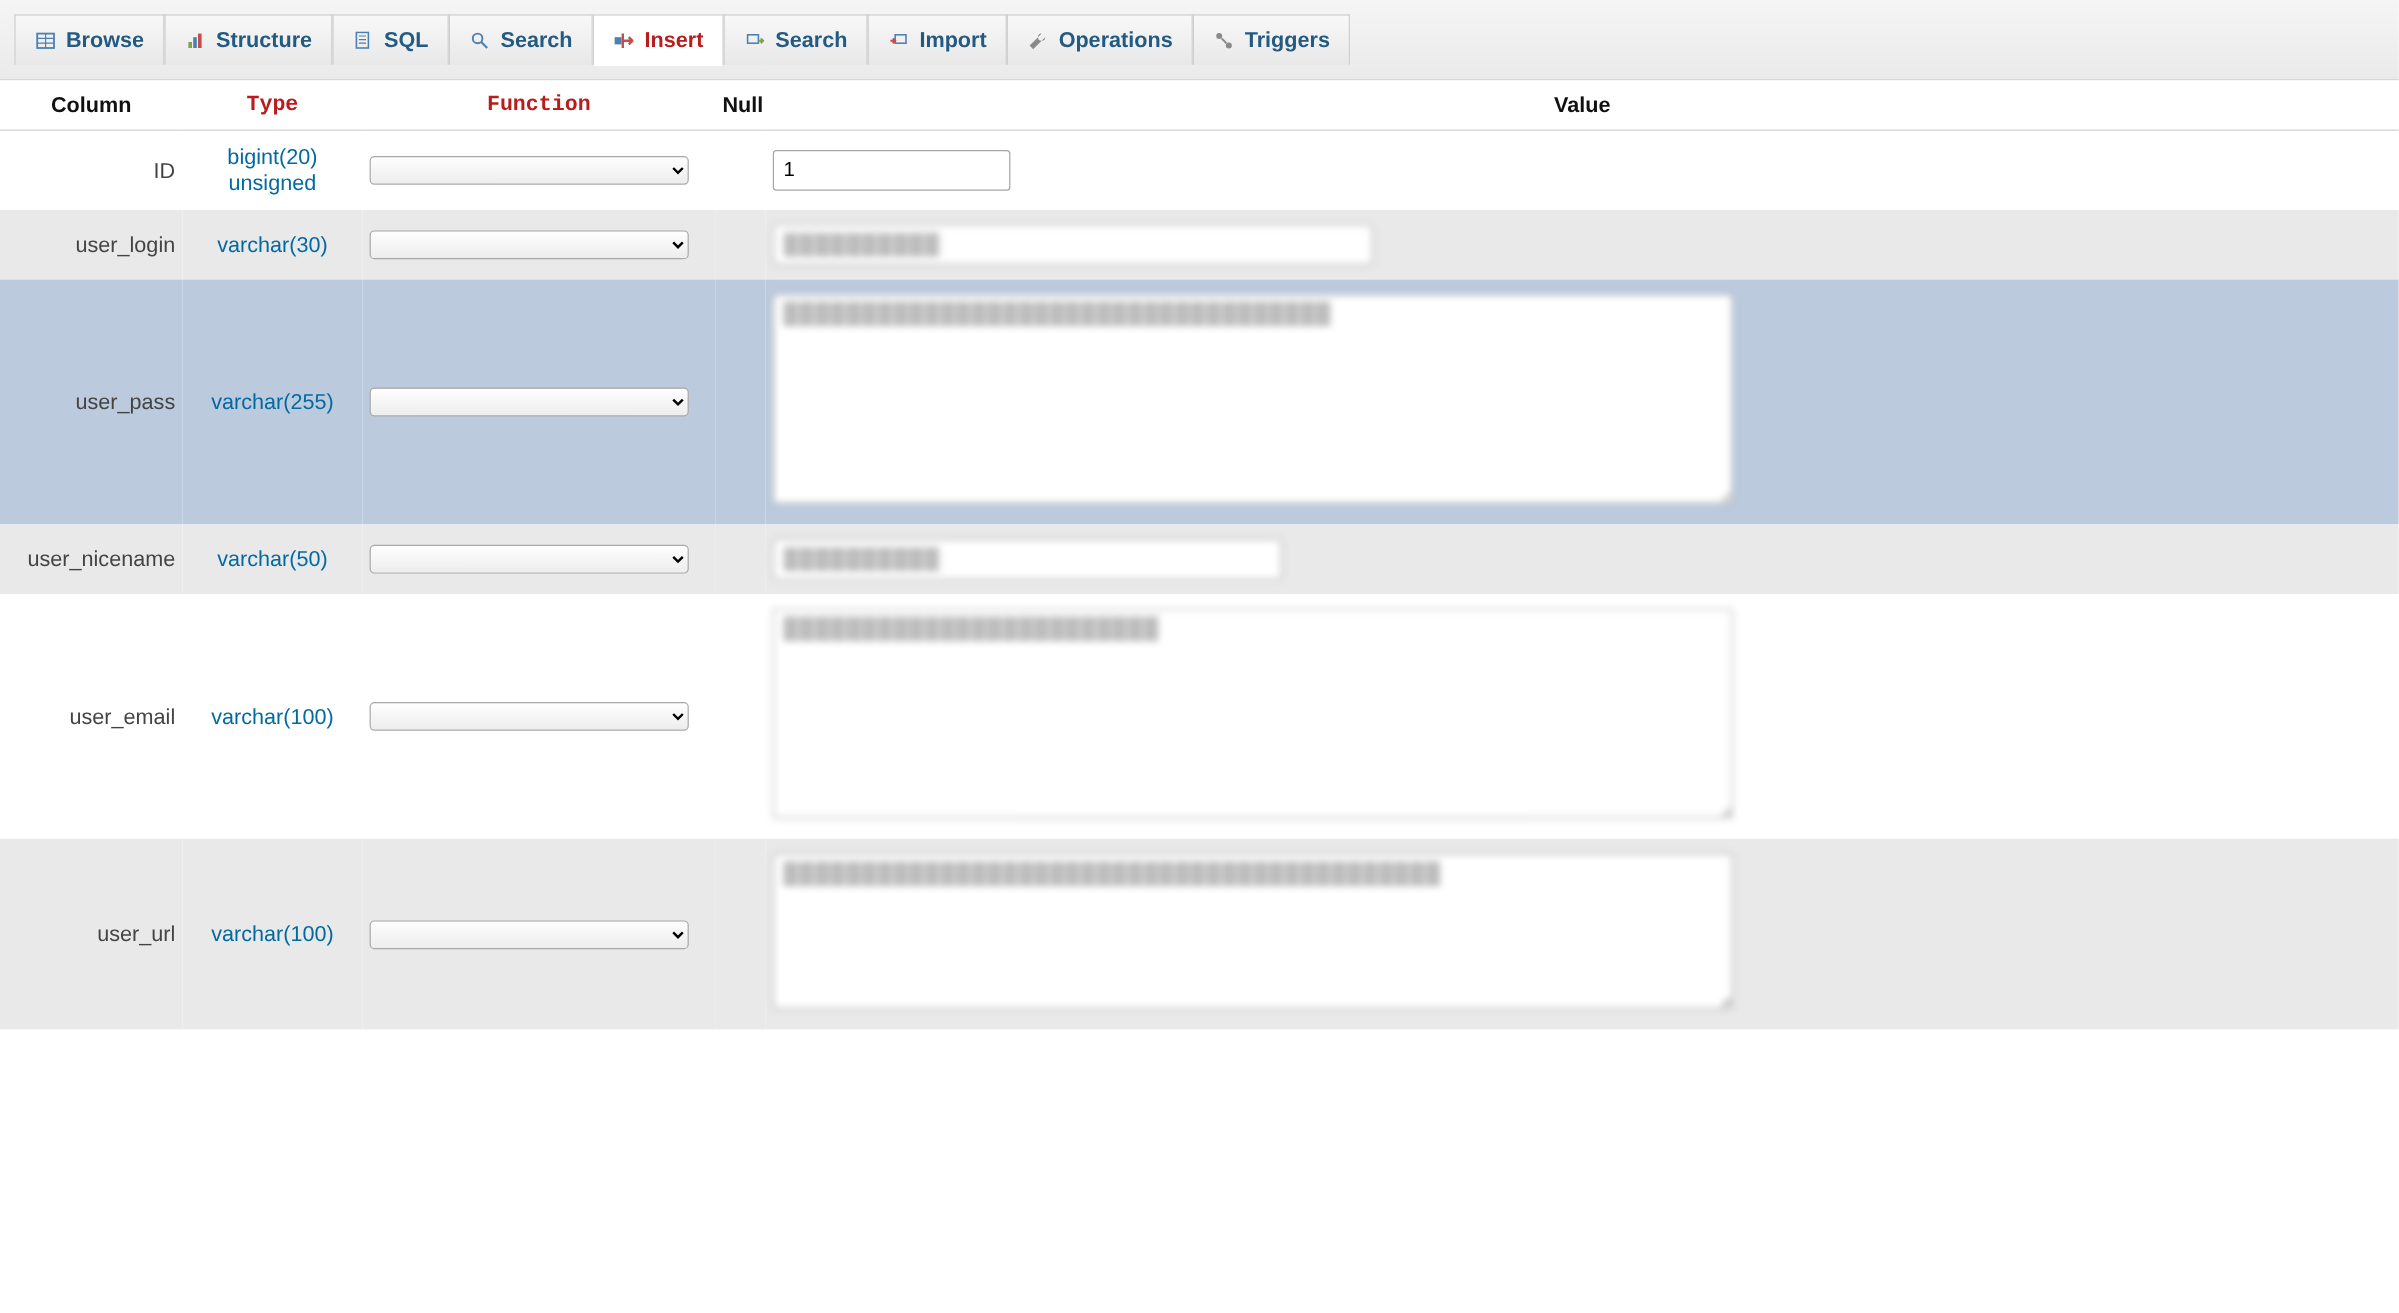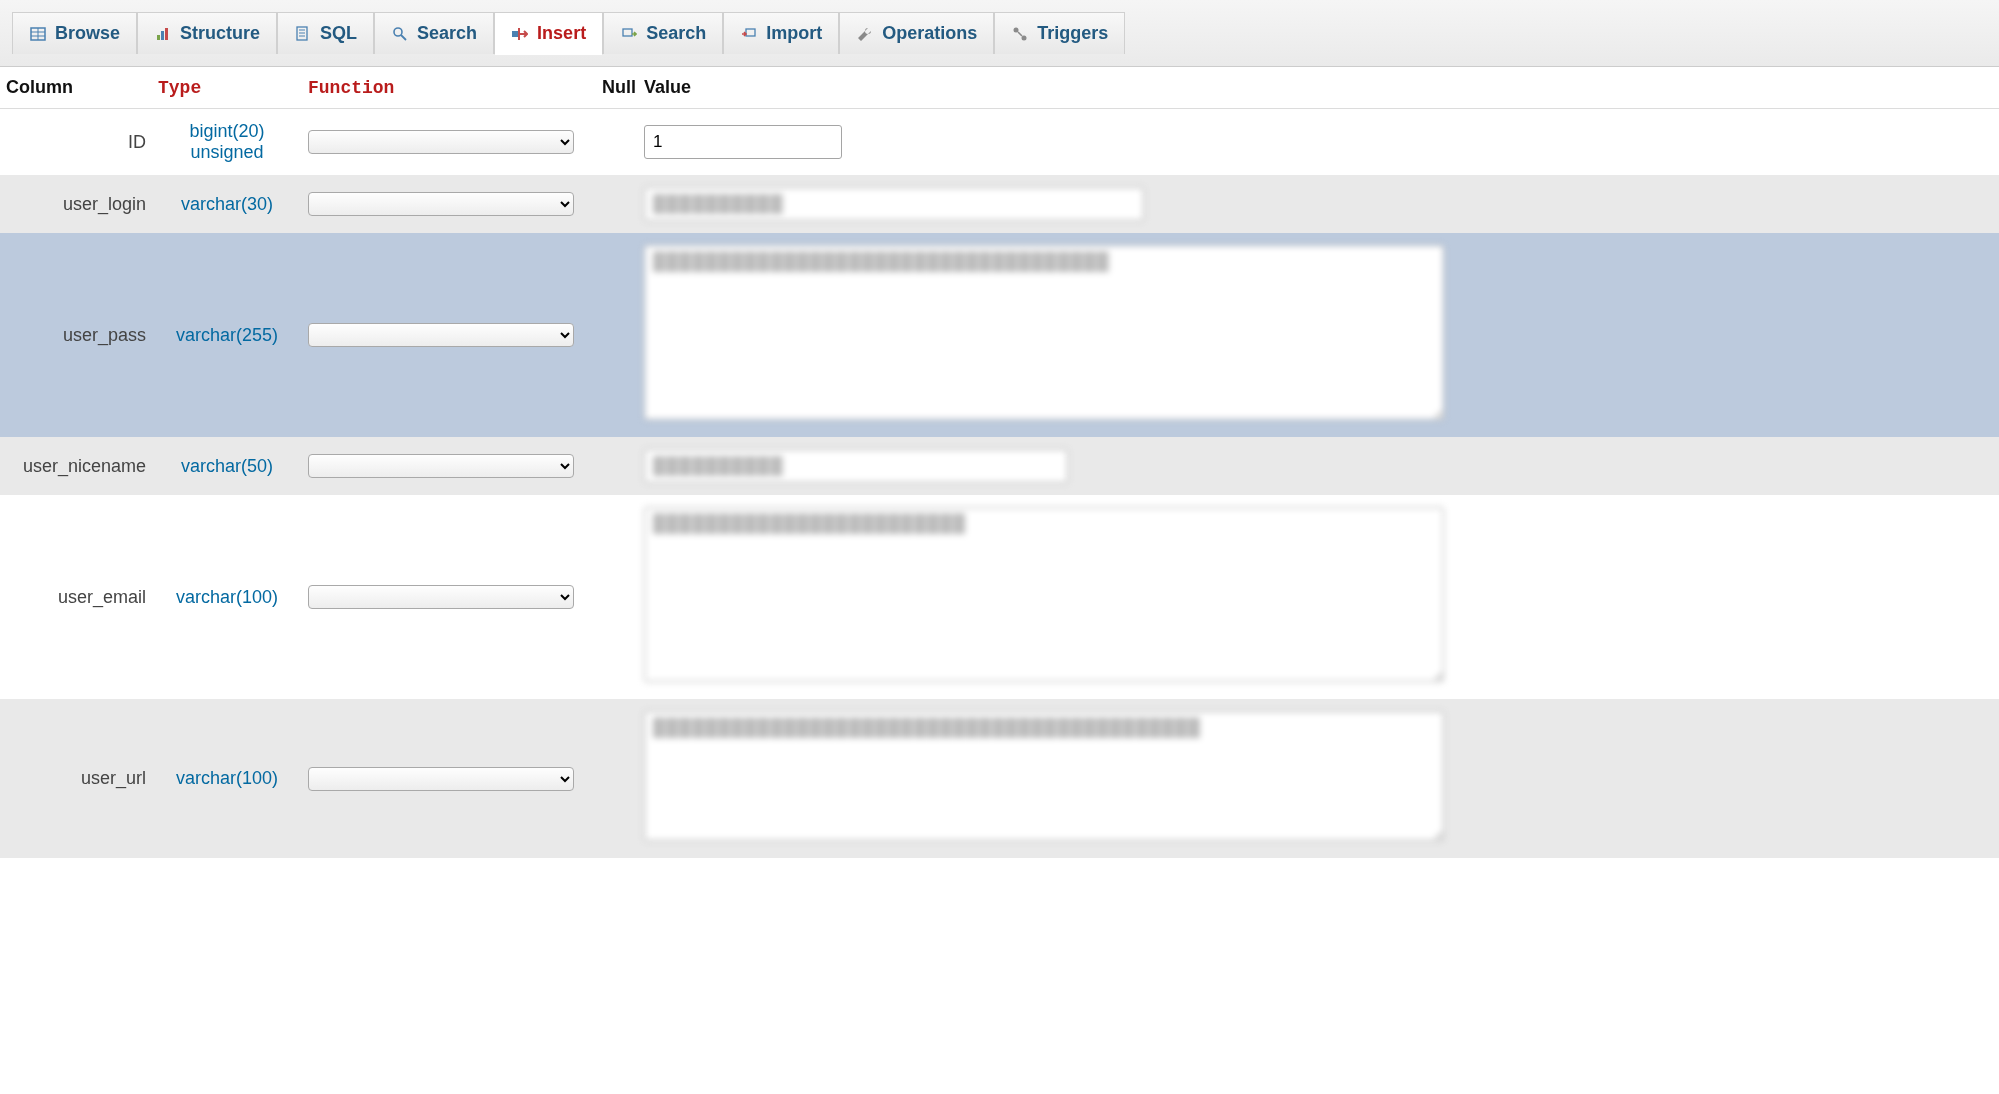--- a/index.html
+++ b/index.html
@@ -45,21 +45,21 @@
     border-collapse: collapse;
     table-layout: fixed;
   }
   table.insert col.col-column   { width: 152px; }
   table.insert col.col-type     { width: 150px; }
   table.insert col.col-function { width: 294px; }
   table.insert col.col-null     { width: 42px; }
   table.insert col.col-value    { width: auto; }
 
   table.insert th {
-    text-align: left;
+    text-align: center;
     padding: 10px 6px;
     font-weight: 700;
     font-size: 18px;
     color: #111;
     border-bottom: 1px solid #dcdcdc;
     background: #fff;
   }
   table.insert th.link { color: #b91c1c; cursor: pointer; font-family: Liberation Mono, monospace; }
 
   table.insert td {

